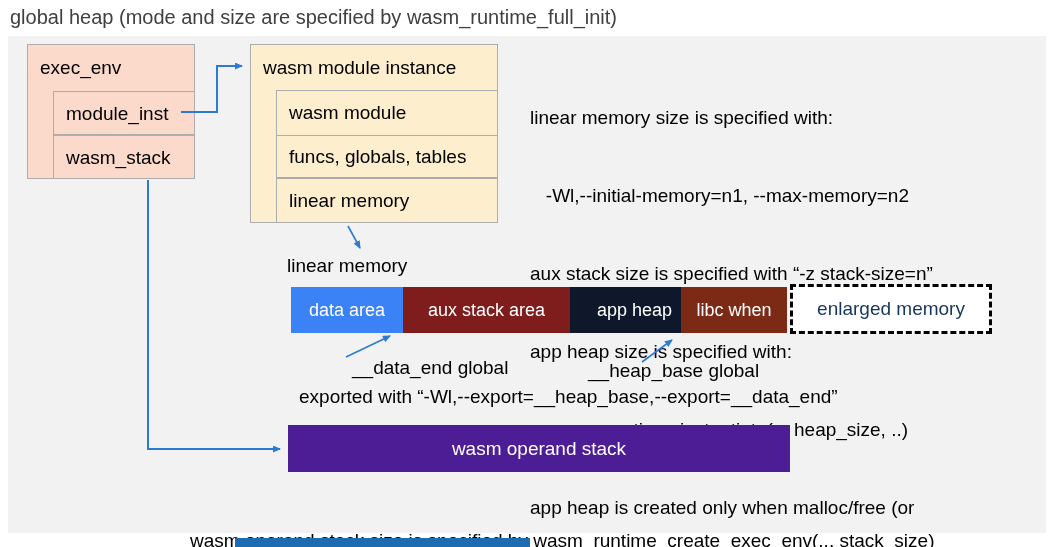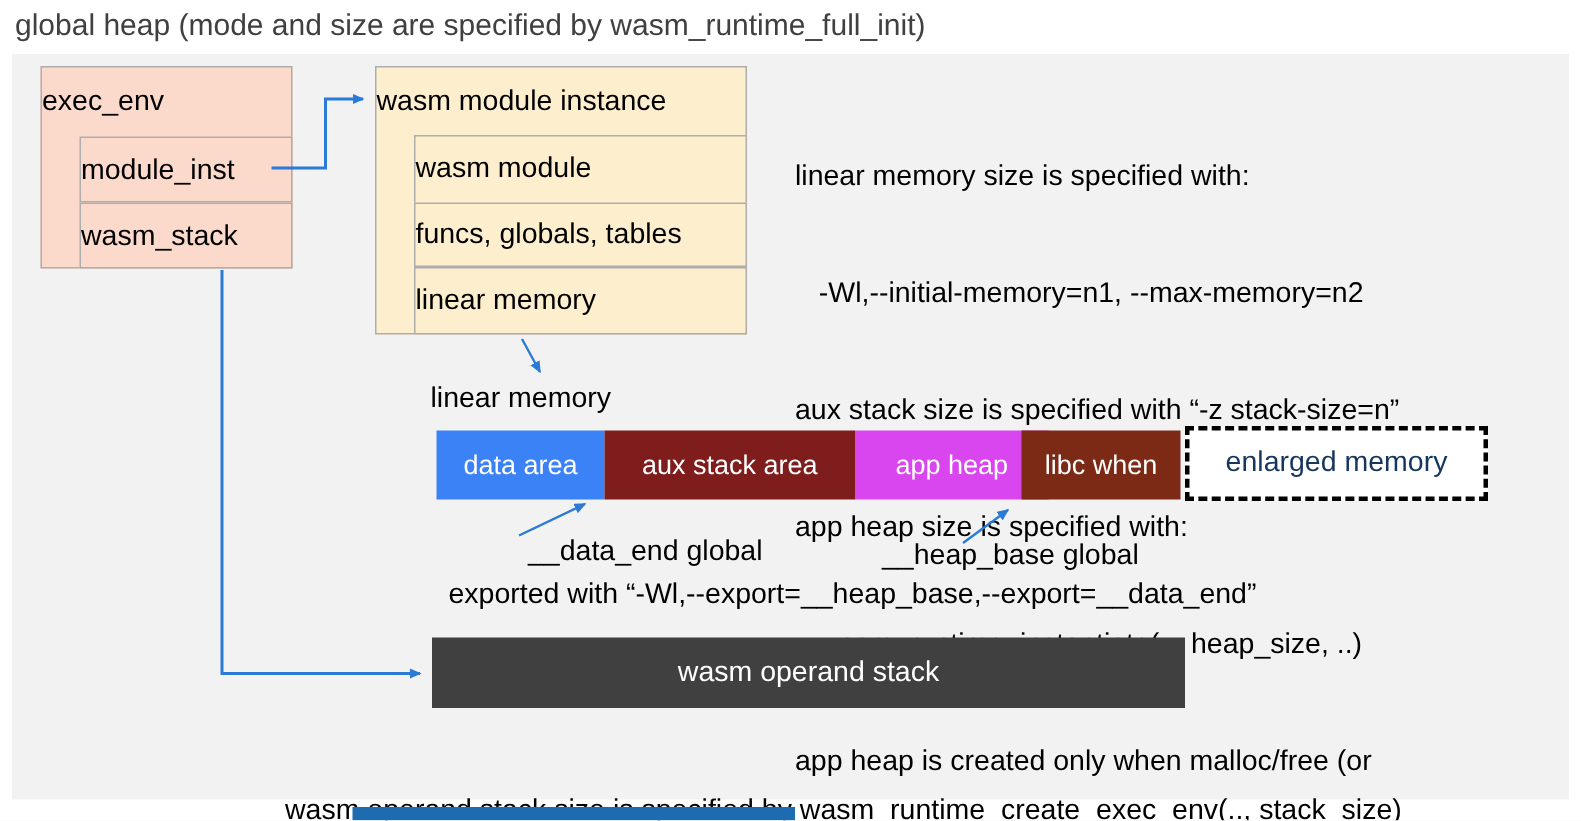--- a/index.html
+++ b/index.html
@@ -5,54 +5,54 @@
   html,body{margin:0;padding:0;background:#ffffff;}
   .canvas{position:relative;width:1054px;height:547px;background:#ffffff;overflow:hidden;
           font-family:"Liberation Sans","DejaVu Sans",sans-serif;color:#000;}
   .panel{position:absolute;left:8px;top:36px;width:1038px;height:497px;background:#f2f2f2;}
   .title{position:absolute;left:10px;top:6px;font-size:20px;color:#404040;white-space:pre;}
 
   
   .box{position:absolute;box-sizing:border-box;border:1px solid #adadad;font-size:19px;}
   .pink{background:#fbdacc;}
   .cream{background:#fdefce;}
-  .hdr{padding-left:0;white-space:pre;}
+  .hdr{padding-left:12px;white-space:pre;}
   .exec-outer{left:27px;top:44px;width:168px;height:135px;}
   .exec-hdr{line-height:46px;}
   .row-mi{left:53px;top:91px;width:142px;height:44px;line-height:43px;}
   .row-ws{left:53px;top:135px;width:142px;height:44px;line-height:43px;}
   .inst-outer{left:250px;top:44px;width:248px;height:179px;}
   .inst-hdr{line-height:45px;}
   .row-wm{left:276px;top:90px;width:222px;height:51px;line-height:44px;}
   .row-fg{left:276px;top:135px;width:222px;height:43px;line-height:42px;}
   .row-lm{left:276px;top:178px;width:222px;height:45px;line-height:44px;}
 
   
   .notes-right{position:absolute;left:530px;top:53px;font-size:19px;line-height:26px;white-space:pre;}
   .notes-right div{height:26px;}
 
   
   .lm-label{position:absolute;left:287px;top:255px;font-size:19px;}
   .seg{position:absolute;top:287px;height:46px;line-height:46px;text-align:center;
        color:#ffffff;font-size:18px;white-space:nowrap;}
   .seg-data{left:291px;width:112px;background:#3b82f6;}
   .seg-aux{left:403px;width:167px;background:#7f1d1d;}
-  .seg-app{left:570px;width:129px;background:#d946ef;}
+  .seg-app{left:570px;width:129px;background:#0f172a;}
   .seg-libc{left:681px;width:106px;background:#7c2a15;}
   .seg-enl{position:absolute;left:790px;top:284px;width:202px;height:50px;box-sizing:border-box;
            background:#ffffff;border:3px dashed #000;color:#16365c;font-size:19px;
            line-height:44px;text-align:center;white-space:nowrap;}
 
   .ann{position:absolute;font-size:19px;white-space:pre;}
   .ann-dataend{left:320px;top:357px;margin-left:32px;}
   .ann-heapbase{left:588px;top:360px;}
   .ann-exported{left:299px;top:386px;}
 
   
-  .opstack{position:absolute;left:288px;top:425px;width:502px;height:47px;background:#404040;
+  .opstack{position:absolute;left:288px;top:425px;width:502px;height:47px;background:#4c1d95;
            color:#ffffff;font-size:19px;line-height:47px;text-align:center;}
 
   .notes-bottom{position:absolute;left:190px;top:478px;font-size:19px;line-height:25px;white-space:pre;}
   .bottom-strip{position:absolute;left:235px;top:538px;width:295px;height:9px;background:#1d6bb0;}
 
   svg.arrows{position:absolute;left:0;top:0;width:1054px;height:547px;pointer-events:none;}
 </style>
 </head>
 <body>
 

